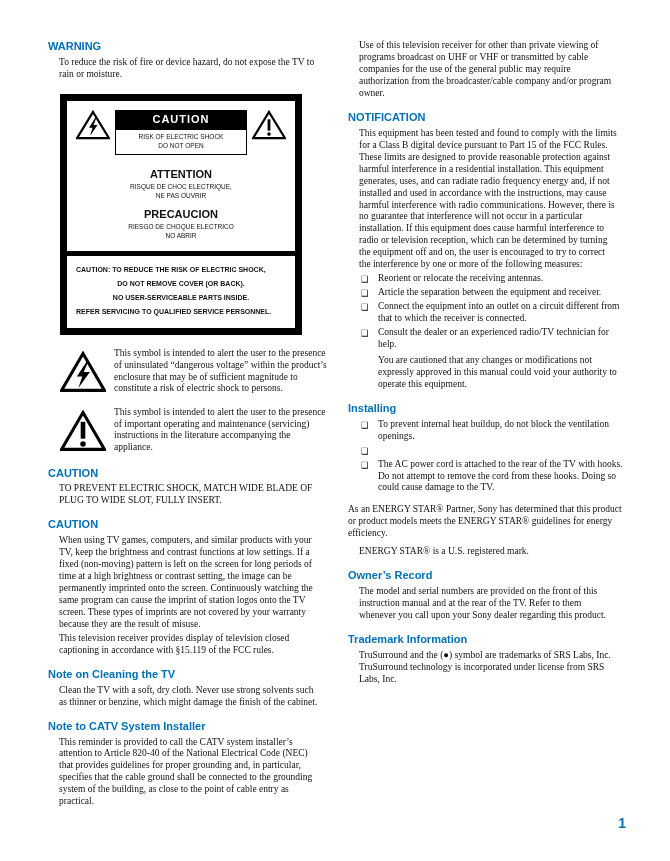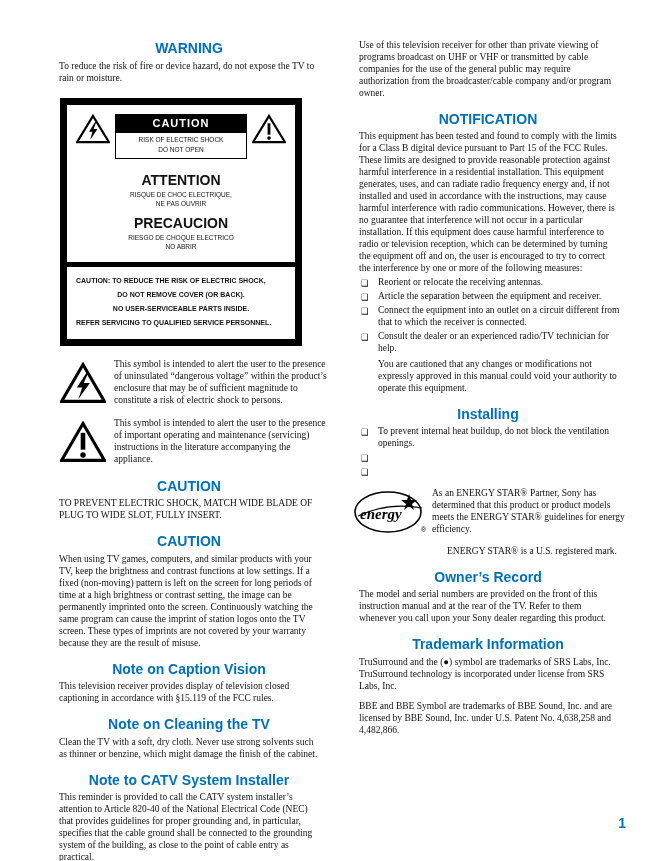--- a/index.html
+++ b/index.html
@@ -8,39 +8,39 @@
     position:relative; width:670px; height:861px; background:#fff;
     font-family:"Liberation Serif", serif; font-size:9.5px; line-height:1.26; color:#111;
     overflow:hidden;
   }
   .col { position:absolute; top:40px; }
   .col-left  { left:48px;  width:282px; }
   .col-right { left:348px; width:280px; }
 
   .sec-h {
     font-family:"Liberation Sans", sans-serif; font-weight:bold;
-    color:#0071b5; font-size:14px; margin:11px 0 3px;text-align:center;
+    color:#0071b5; font-size:11px; margin:11px 0 3px;
   }
   .sec-h.first { margin-top:0; }
   p.body { margin:0 11px 2px; }
 
   
   .cbox { border:7px solid #000; margin:13px 0 13px 12px; width:242px; background:#fff; }
   .cbox-top { display:flex; justify-content:space-between; align-items:flex-start; padding:9px 9px 0; }
   .cbox-center { width:132px; text-align:center; }
   .cbar {
     background:#000; color:#fff; font-family:"Liberation Sans",sans-serif;
     font-weight:bold; font-size:11px; letter-spacing:1px; padding:3px 0;
   }
   .crisk {
     border:1px solid #000; border-top:none; font-family:"Liberation Sans",sans-serif;
     font-size:6.5px; line-height:1.5; padding:2px 0 3px;
   }
   .cattn { text-align:center; padding:6px 0 10px; }
-  .cattn .t { font-family:"Liberation Sans",sans-serif; font-weight:bold; font-size:14px; margin-top:7px; }
+  .cattn .t { font-family:"Liberation Sans",sans-serif; font-weight:bold; font-size:11px; margin-top:7px; }
   .cattn .s { font-family:"Liberation Sans",sans-serif; font-size:6.5px; line-height:1.45; }
   .cfoot {
     border-top:5px solid #000; padding:7px 9px 9px;
     font-family:"Liberation Sans",sans-serif; font-weight:bold; font-size:7px; line-height:2.0;
   }
   .cfoot .c { text-align:center; }
 
   
   .symrow { display:flex; margin:0 0 10px; }
   .symrow .sym { flex:0 0 66px; padding-left:12px; padding-top:3px; }
@@ -49,21 +49,21 @@
   
   .bul { display:flex; margin:0 0 2px; }
   .bul .g { flex:0 0 17px; margin-left:13px; font-family:"DejaVu Sans",sans-serif; font-size:8.5px; padding-top:1px; }
   .bul .t { flex:1; }
   .note-indent { margin:4px 0 2px 30px; }
 
   
   .estar { display:flex; align-items:flex-start; margin:10px 0 6px; }
   .estar .logo { flex:0 0 84px; padding-left:4px; }
   .estar .txt { flex:1; }
-  .estar-note { margin:2px 0 0;text-align:right; }
+  .estar-note { margin:2px 0 0; }
 
   .pagenum {
     position:absolute; right:44px; bottom:28px;
     font-family:"Liberation Sans",sans-serif; font-weight:bold;
     color:#0071b5; font-size:14px;
   }
 </style>
 </head>
 <body>
 
@@ -133,21 +133,20 @@
       </span>
       <span class="txt">This symbol is intended to alert the user to the presence of important operating and maintenance (servicing) instructions in the literature accompanying the appliance.</span>
     </div>
 
     <div class="sec-h">CAUTION</div>
     <p class="body">TO PREVENT ELECTRIC SHOCK, MATCH WIDE BLADE OF PLUG TO WIDE SLOT, FULLY INSERT.</p>
 
     <div class="sec-h">CAUTION</div>
     <p class="body">When using TV games, computers, and similar products with your TV, keep the brightness and contrast functions at low settings. If a fixed (non-moving) pattern is left on the screen for long periods of time at a high brightness or contrast setting, the image can be permanently imprinted onto the screen. Continuously watching the same program can cause the imprint of station logos onto the TV screen. These types of imprints are not covered by your warranty because they are the result of misuse.</p>
 
-    <div class="sec-h">Note on Caption Vision</div>
     <p class="body">This television receiver provides display of television closed captioning in accordance with §15.119 of the FCC rules.</p>
 
     <div class="sec-h">Note on Cleaning the TV</div>
     <p class="body">Clean the TV with a soft, dry cloth. Never use strong solvents such as thinner or benzine, which might damage the finish of the cabinet.</p>
 
     <div class="sec-h">Note to CATV System Installer</div>
     <p class="body">This reminder is provided to call the CATV system installer’s attention to Article 820-40 of the National Electrical Code (NEC) that provides guidelines for proper grounding and, in particular, specifies that the cable ground shall be connected to the grounding system of the building, as close to the point of cable entry as practical.</p>
 
   </div>
 
@@ -179,40 +178,31 @@
     <div class="sec-h">Installing</div>
     <div class="bul">
       <span class="g">❑</span>
       <span class="t">To prevent internal heat buildup, do not block the ventilation openings.</span>
     </div>
     <div class="bul">
       <span class="g">❑</span>
     </div>
     <div class="bul">
       <span class="g">❑</span>
+      <span class="t">The AC power cord is attached to the rear of the TV with hooks. Do not attempt to remove the cord from these hooks. Doing so could cause damage to the TV.</span>
     </div>
 
     <div class="estar">
-      <span class="logo">
-        <svg width="76" height="48" viewBox="0 0 76 48">
-          <ellipse cx="36" cy="24" rx="33" ry="20" fill="none" stroke="#000" stroke-width="1.6"></ellipse>
-          <path d="M6,28 Q36,14 70,20" fill="none" stroke="#000" stroke-width="1.2"></path>
-          <text x="8" y="31" font-family="Liberation Serif, serif" font-style="italic" font-weight="bold" font-size="15" fill="#000">energy</text>
-          <polygon points="57,6 59,12 65,12 60,16 62,22 57,18 52,22 54,16 49,12 55,12" fill="#000"></polygon>
-          <text x="69" y="44" font-family="Liberation Sans, sans-serif" font-size="7" fill="#000">®</text>
-        </svg>
-      </span>
       <span class="txt">As an ENERGY STAR® Partner, Sony has determined that this product or product models meets the ENERGY STAR® guidelines for energy efficiency.</span>
     </div>
     <p class="body estar-note">ENERGY STAR® is a U.S. registered mark.</p>
 
     <div class="sec-h">Owner’s Record</div>
     <p class="body">The model and serial numbers are provided on the front of this instruction manual and at the rear of the TV. Refer to them whenever you call upon your Sony dealer regarding this product.</p>
 
     <div class="sec-h">Trademark Information</div>
     <p class="body" style="margin-bottom:8px;">TruSurround and the (●) symbol are trademarks of SRS Labs, Inc. TruSurround technology is incorporated under license from SRS Labs, Inc.</p>
-    <p class="body" style="margin-bottom:8px;">BBE and BBE Symbol are trademarks of BBE Sound, Inc. and are licensed by BBE Sound, Inc. under U.S. Patent No. 4,638,258 and 4,482,866.</p>
 
   </div>
 
   <div class="pagenum">1</div>
 
 </div>
 
 </body></html>

